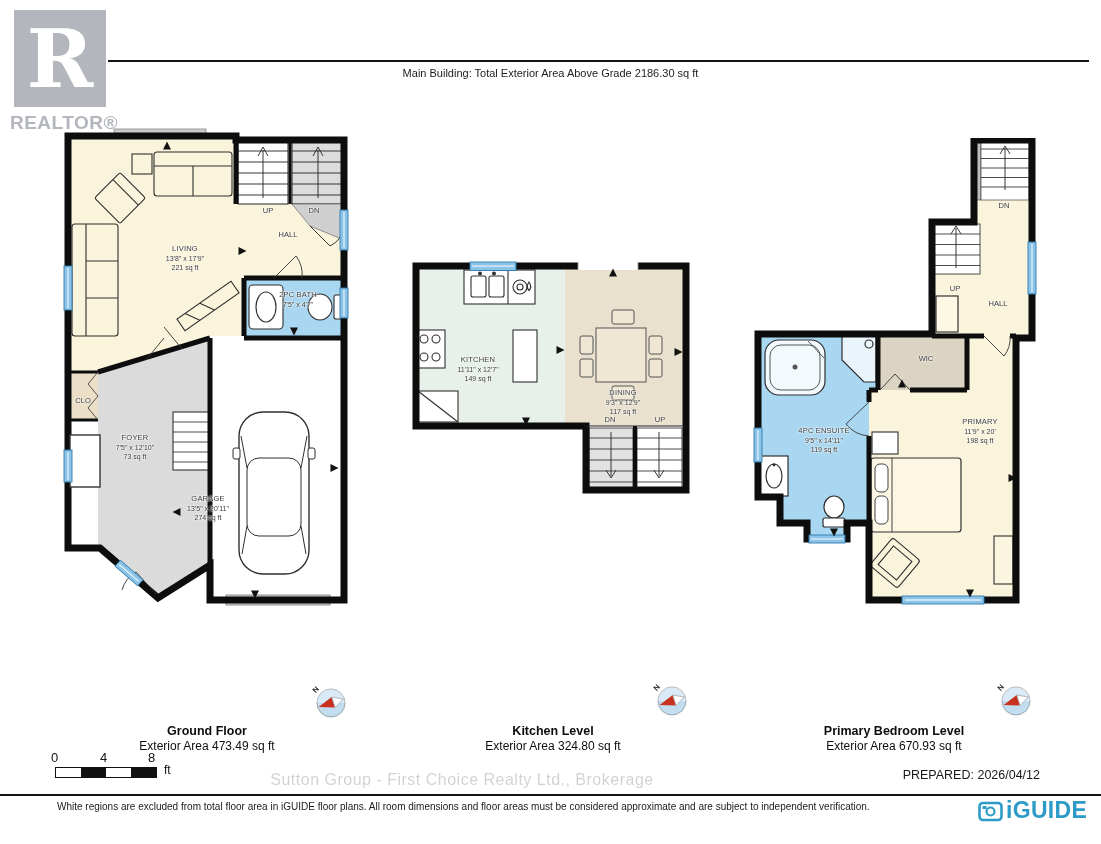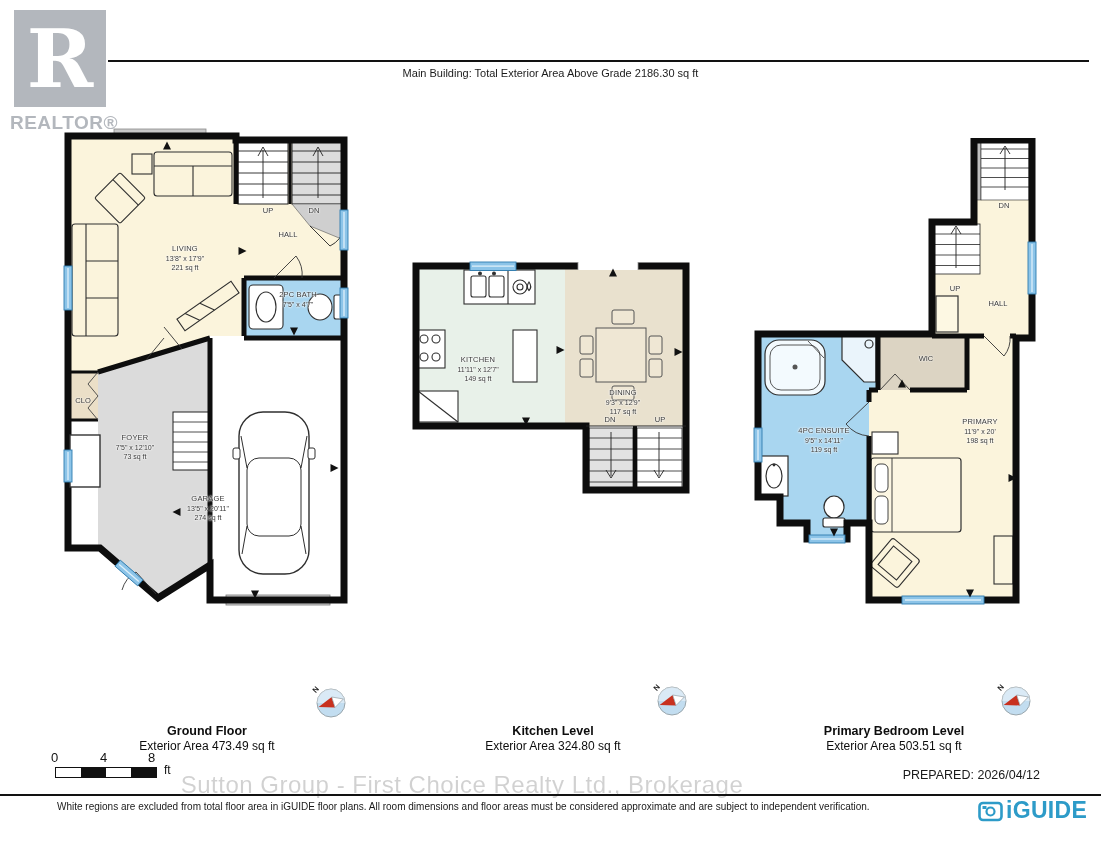--- a/index.html
+++ b/index.html
@@ -32,21 +32,21 @@
   
   .compass-wrap{position:absolute;width:36px;height:36px;}
   .cnorth{position:absolute;left:0;top:0;font-size:7.5px;font-weight:bold;color:#222;transform:rotate(-48deg);}
   
   .scalebar{position:absolute;width:140px;height:30px;}
   .sbn{position:absolute;top:0;font-size:13px;color:#111;}
   .sbbar{position:absolute;top:17px;left:0;width:100px;height:9px;border:1.3px solid #111;display:flex;box-sizing:content-box;}
   .sbbar i{flex:1;display:block;}
   .sbunit{position:absolute;left:109px;top:13px;font-size:12px;color:#111;}
   
-  .watermark{position:absolute;left:0;top:771px;width:924px;text-align:center;font-size:24px;
+  .watermark{position:absolute;left:0;top:771px;width:924px;text-align:center;font-size:16px;
              color:rgba(0,0,0,0.18);letter-spacing:.5px;white-space:nowrap;}
   .prepared{position:absolute;left:880px;top:768px;width:160px;text-align:right;font-size:12.5px;color:#1a1a1a;}
   .footer-rule{position:absolute;left:0;top:794px;width:1101px;height:2.4px;background:#121212;}
   .disclaimer{position:absolute;left:57px;top:801px;font-size:10px;color:#1a1a1a;}
   .iguide{position:absolute;left:978px;top:797px;display:flex;align-items:center;gap:3px;}
   .ig-text{font-size:23px;font-weight:bold;color:#2D9BC8;letter-spacing:.3px;}
 </style>
 </head>
 <body>
 
@@ -445,21 +445,21 @@
   <div class="fcap" style="left:207px;top:724px;">
     <div class="t">Ground Floor</div>
     <div class="a">Exterior Area 473.49 sq ft</div>
   </div>
   <div class="fcap" style="left:553px;top:724px;text-align:center;">
     <div class="t">Kitchen Level</div>
     <div class="a">Exterior Area 324.80 sq ft</div>
   </div>
   <div class="fcap" style="left:894px;top:724px;">
     <div class="t">Primary Bedroom Level</div>
-    <div class="a">Exterior Area 503.51 sq ft</div>
+    <div class="a">Exterior Area 670.93 sq ft</div>
   </div>
 
   <div class="scalebar" style="left:55px;top:750px;">
     <span class="sbn" style="left:-4px;">0</span>
     <span class="sbn" style="left:45px;">4</span>
     <span class="sbn" style="left:93px;">8</span>
     <div class="sbbar">
       <i style="background:#fff;"></i>
         <i style="background:#111;"></i>
         <i style="background:#fff;"></i>

